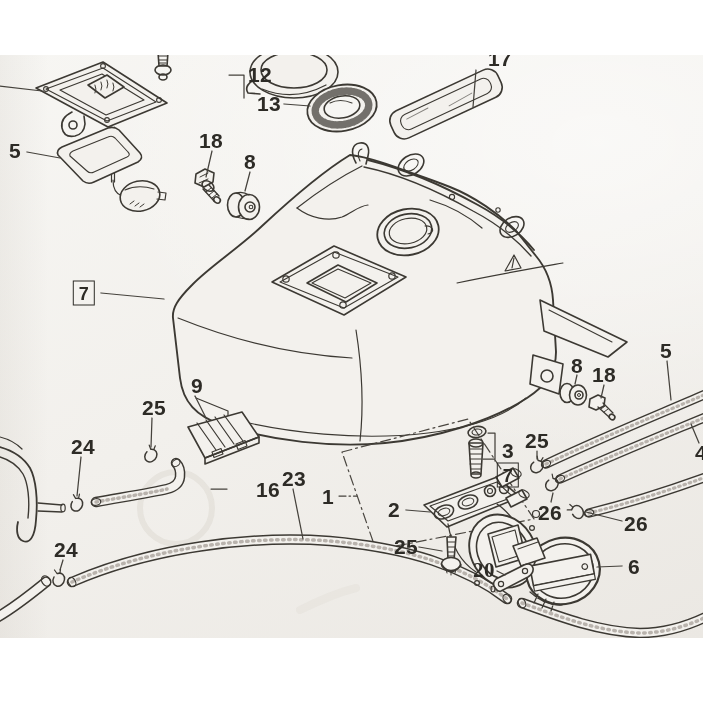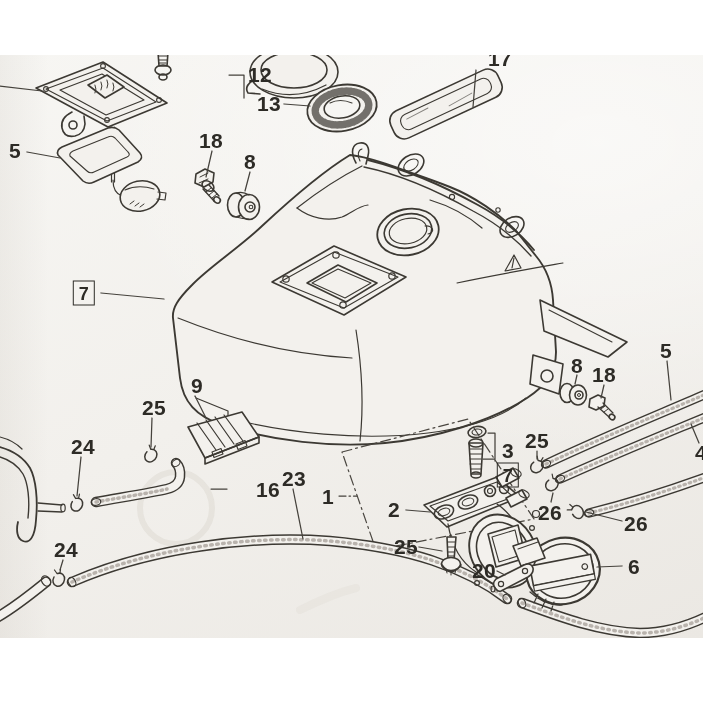--- a/index.html
+++ b/index.html
@@ -372,21 +372,21 @@
       <div class="callout" style="left: 240px; top: 489px; margin-left: 28px;">16</div>
       <div class="callout" style="left: 294px; top: 478px;">23</div>
       <div class="callout" style="left: 328px; top: 496px;">1</div>
       <div class="callout" style="left: 394px; top: 509px;">2</div>
       <div class="callout" style="left: 508px; top: 450px;">3</div>
       <div class="callout boxed" style="left: 508px; top: 475px;">7</div>
       <div class="callout" style="left: 537px; top: 440px;">25</div>
       <div class="callout" style="left: 550px; top: 512px;">26</div>
       <div class="callout" style="left: 636px; top: 523px;">26</div>
       <div class="callout" style="left: 406px; top: 546px;">25</div>
-      <div class="callout" style="left: 484px; top: 570px;">20</div>
+      <div class="callout" style="left: 484px; top: 570px; font-family: Liberation Serif, serif;">20</div>
       <div class="callout" style="left: 634px; top: 566px;">6</div>
       <div class="callout" style="left: 577px; top: 365px;">8</div>
       <div class="callout" style="left: 604px; top: 374px;">18</div>
       <div class="callout" style="left: 666px; top: 350px;">5</div>
       <div class="callout" style="left: 701px; top: 452px;">4</div>
     </div>
 
   <div class="band top"></div>
   <div class="band bottom"></div>
 </div>

